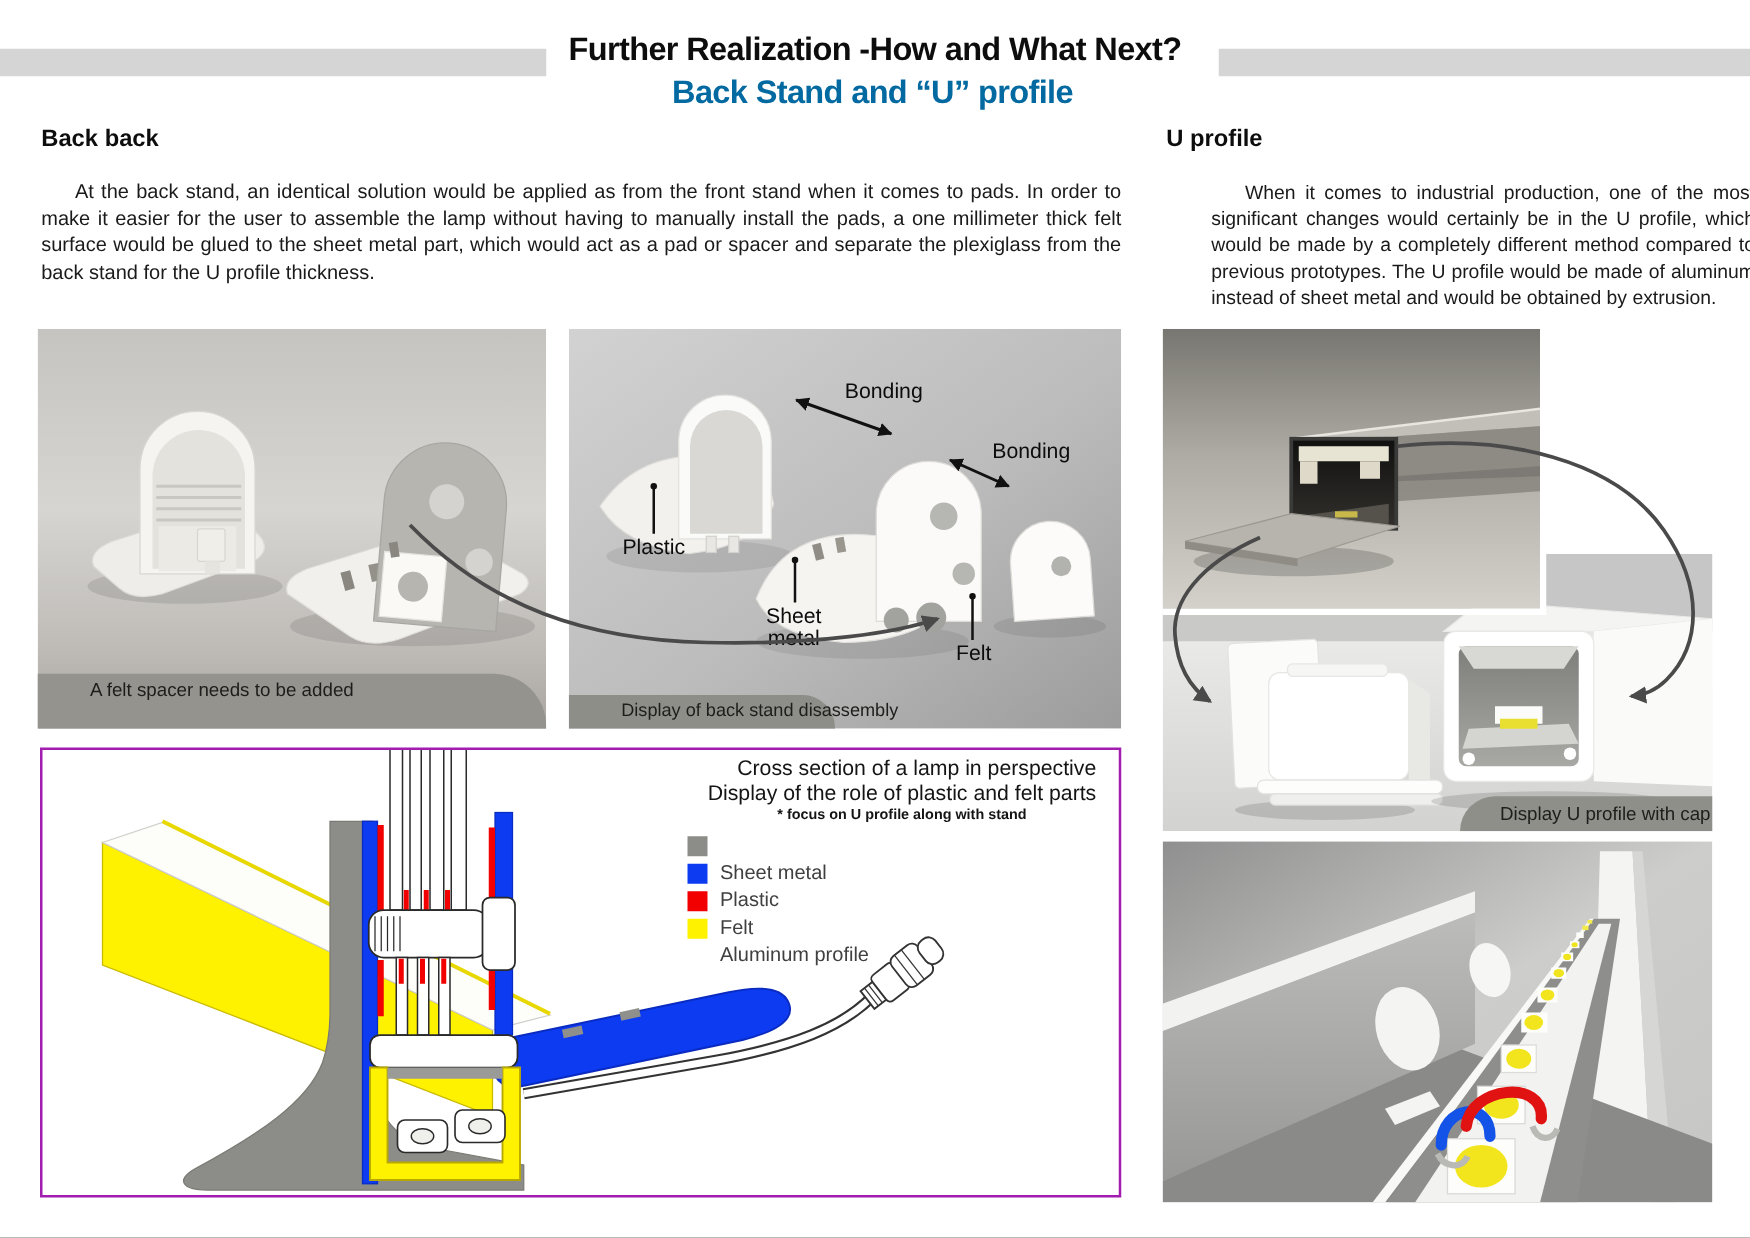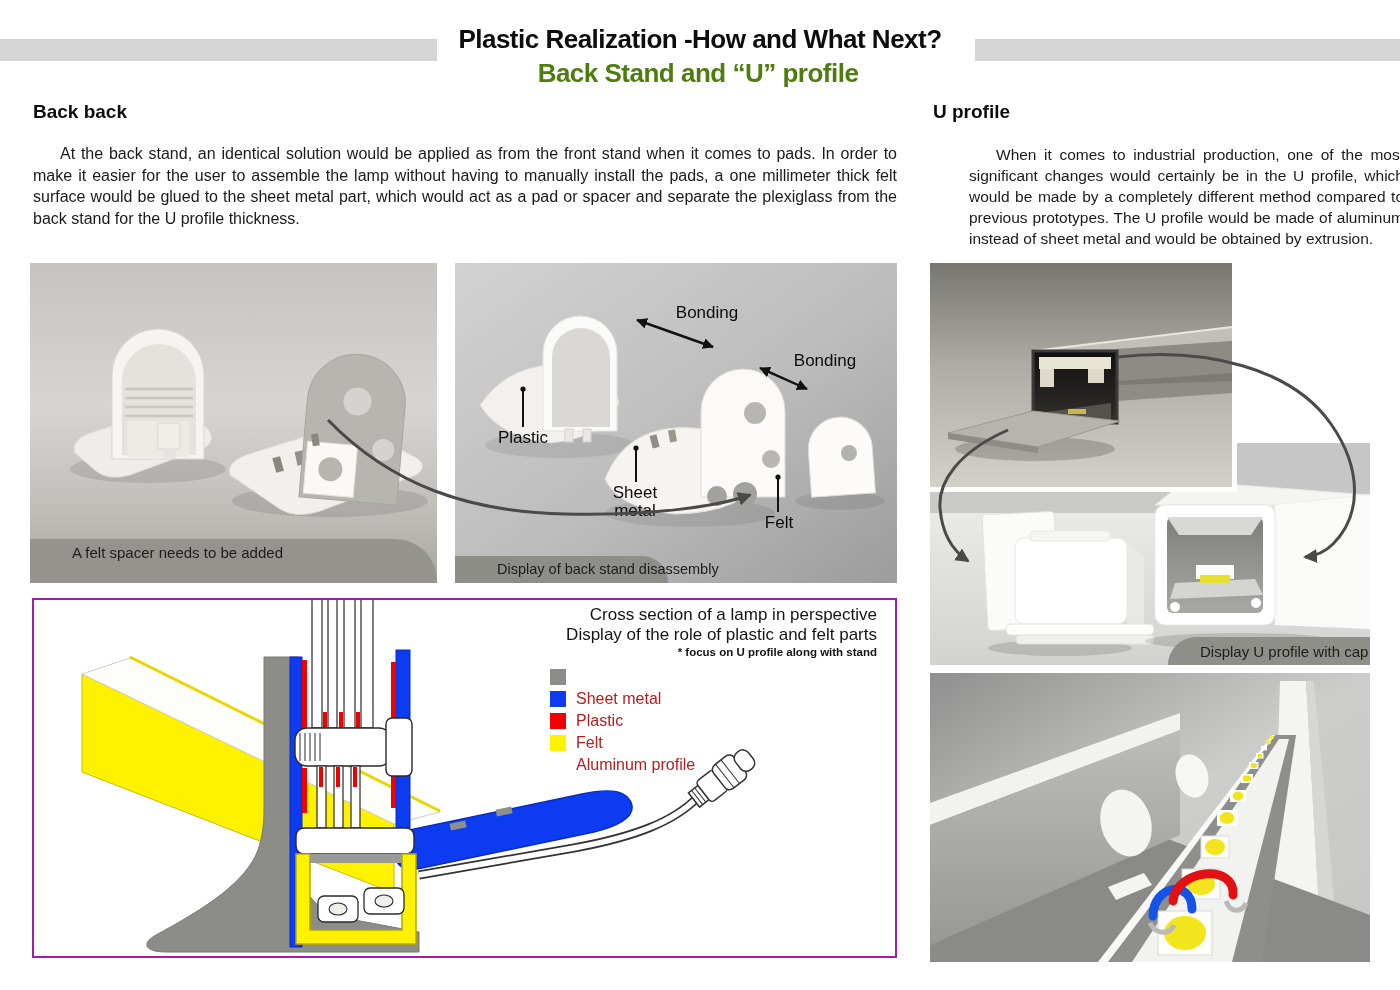--- a/index.html
+++ b/index.html
@@ -8,21 +8,21 @@
     position:relative; width:1400px; height:990px; margin:0 auto;
     background:#ffffff; overflow:hidden;
     font-family:"Liberation Sans", sans-serif; color:#111;
   }
   .hdr-bar { position:absolute; top:39px; height:22px; background:#d5d5d5; }
   .hdr-bar.left { left:0; width:437px; }
   .hdr-bar.right { left:975px; width:425px; }
   .title1 { position:absolute; top:24px; left:0; width:1400px; text-align:center;
             font-size:26px; font-weight:bold; letter-spacing:-0.5px; color:#0d0d0d; }
   .title2 { position:absolute; top:58px; left:0; width:1396px; text-align:center;
-            font-size:26px; font-weight:bold; letter-spacing:-0.5px; color:#4d7c0f; }
+            font-size:26px; font-weight:bold; letter-spacing:-0.5px; color:#0369a1; }
   .col-head { position:absolute; font-size:19px; font-weight:bold; color:#0d0d0d; }
   .col-head.lft { left:33px; top:101px; }
   .col-head.rgt { left:933px; top:101px; }
   .body-par { position:absolute; text-align:justify; color:#1a1a1a; }
   .body-par.lft { left:33px; top:143px; width:864px; font-size:16px; line-height:21.5px; text-indent:27px; }
   .body-par.rgt { left:933px; top:144px; width:435px; font-size:15.5px; line-height:21px; text-indent:27px;margin-left:36px; }
 
   .fig { position:absolute; overflow:hidden; }
   .fig svg.art { position:absolute; left:0; top:0; width:100%; height:100%; display:block; }
 
@@ -46,37 +46,37 @@
               padding:5px 2px 0 0; text-align:right; background:#8f8f8a; }
   #cap-cable { left:0; top:0; width:233px; height:49px; border-bottom-right-radius:38px;
                padding:4px 0 0 11px; background:#8a8a85; }
 
   .lbl { position:absolute; font-size:17px; color:#0c0c0c; transform:translateX(-50%);
          text-align:center; line-height:18px; white-space:nowrap; z-index:5; }
 
   .cs-titles { position:absolute; right:18px; top:5px; text-align:right; z-index:2; color:#141414; }
   .cs-t1 { font-size:17px; line-height:20px; }
   .cs-t2 { font-size:17px; line-height:20px; }
-  .cs-fn { font-size:11.5px; font-weight:bold; line-height:14px; }
+  .cs-fn { font-size:11.5px; font-weight:bold; line-height:14px;text-align:center; }
   .cs-legend { position:absolute; left:516px; top:66px; z-index:2; }
   .cs-row { display:flex; align-items:center; height:22px; }
   .cs-sw { width:16px; height:16px; margin-right:10px; flex:0 0 auto; }
-  .cs-lab { font-size:16px; color:#b91c1c; white-space:nowrap;margin-top:44px; }
+  .cs-lab { font-size:16px; color:#404040; white-space:nowrap;margin-top:44px; }
 
   #overlay { position:absolute; left:0; top:0; width:1400px; height:990px;
              pointer-events:none; z-index:6; }
 </style>
 </head>
 <body>
 
 <div class="page">
 
   <div class="hdr-bar left"></div>
   <div class="hdr-bar right"></div>
-  <div class="title1">Plastic Realization -How and What Next?</div>
+  <div class="title1">Further Realization -How and What Next?</div>
   <div class="title2">Back Stand and “U” profile</div>
 
   <div class="col-head lft">Back back</div>
   <div class="body-par lft">At the back stand, an identical solution would be applied as from the front stand when it comes to pads. In order to make it easier for the user to assemble the lamp without having to manually install the pads, a one millimeter thick felt surface would be glued to the sheet metal part, which would act as a pad or spacer and separate the plexiglass from the back stand for the U profile thickness.</div>
   <div class="col-head rgt">U profile</div>
   <div class="body-par rgt">When it comes to industrial production, one of the most significant changes would certainly be in the U profile, which would be made by a completely different method compared to previous prototypes. The U profile would be made of aluminum instead of sheet metal and would be obtained by extrusion.</div>
 
   <div class="fig" id="fig-photo-backstand">
     <svg class="art" viewBox="0 0 407 320" preserveAspectRatio="none">
       <defs>

